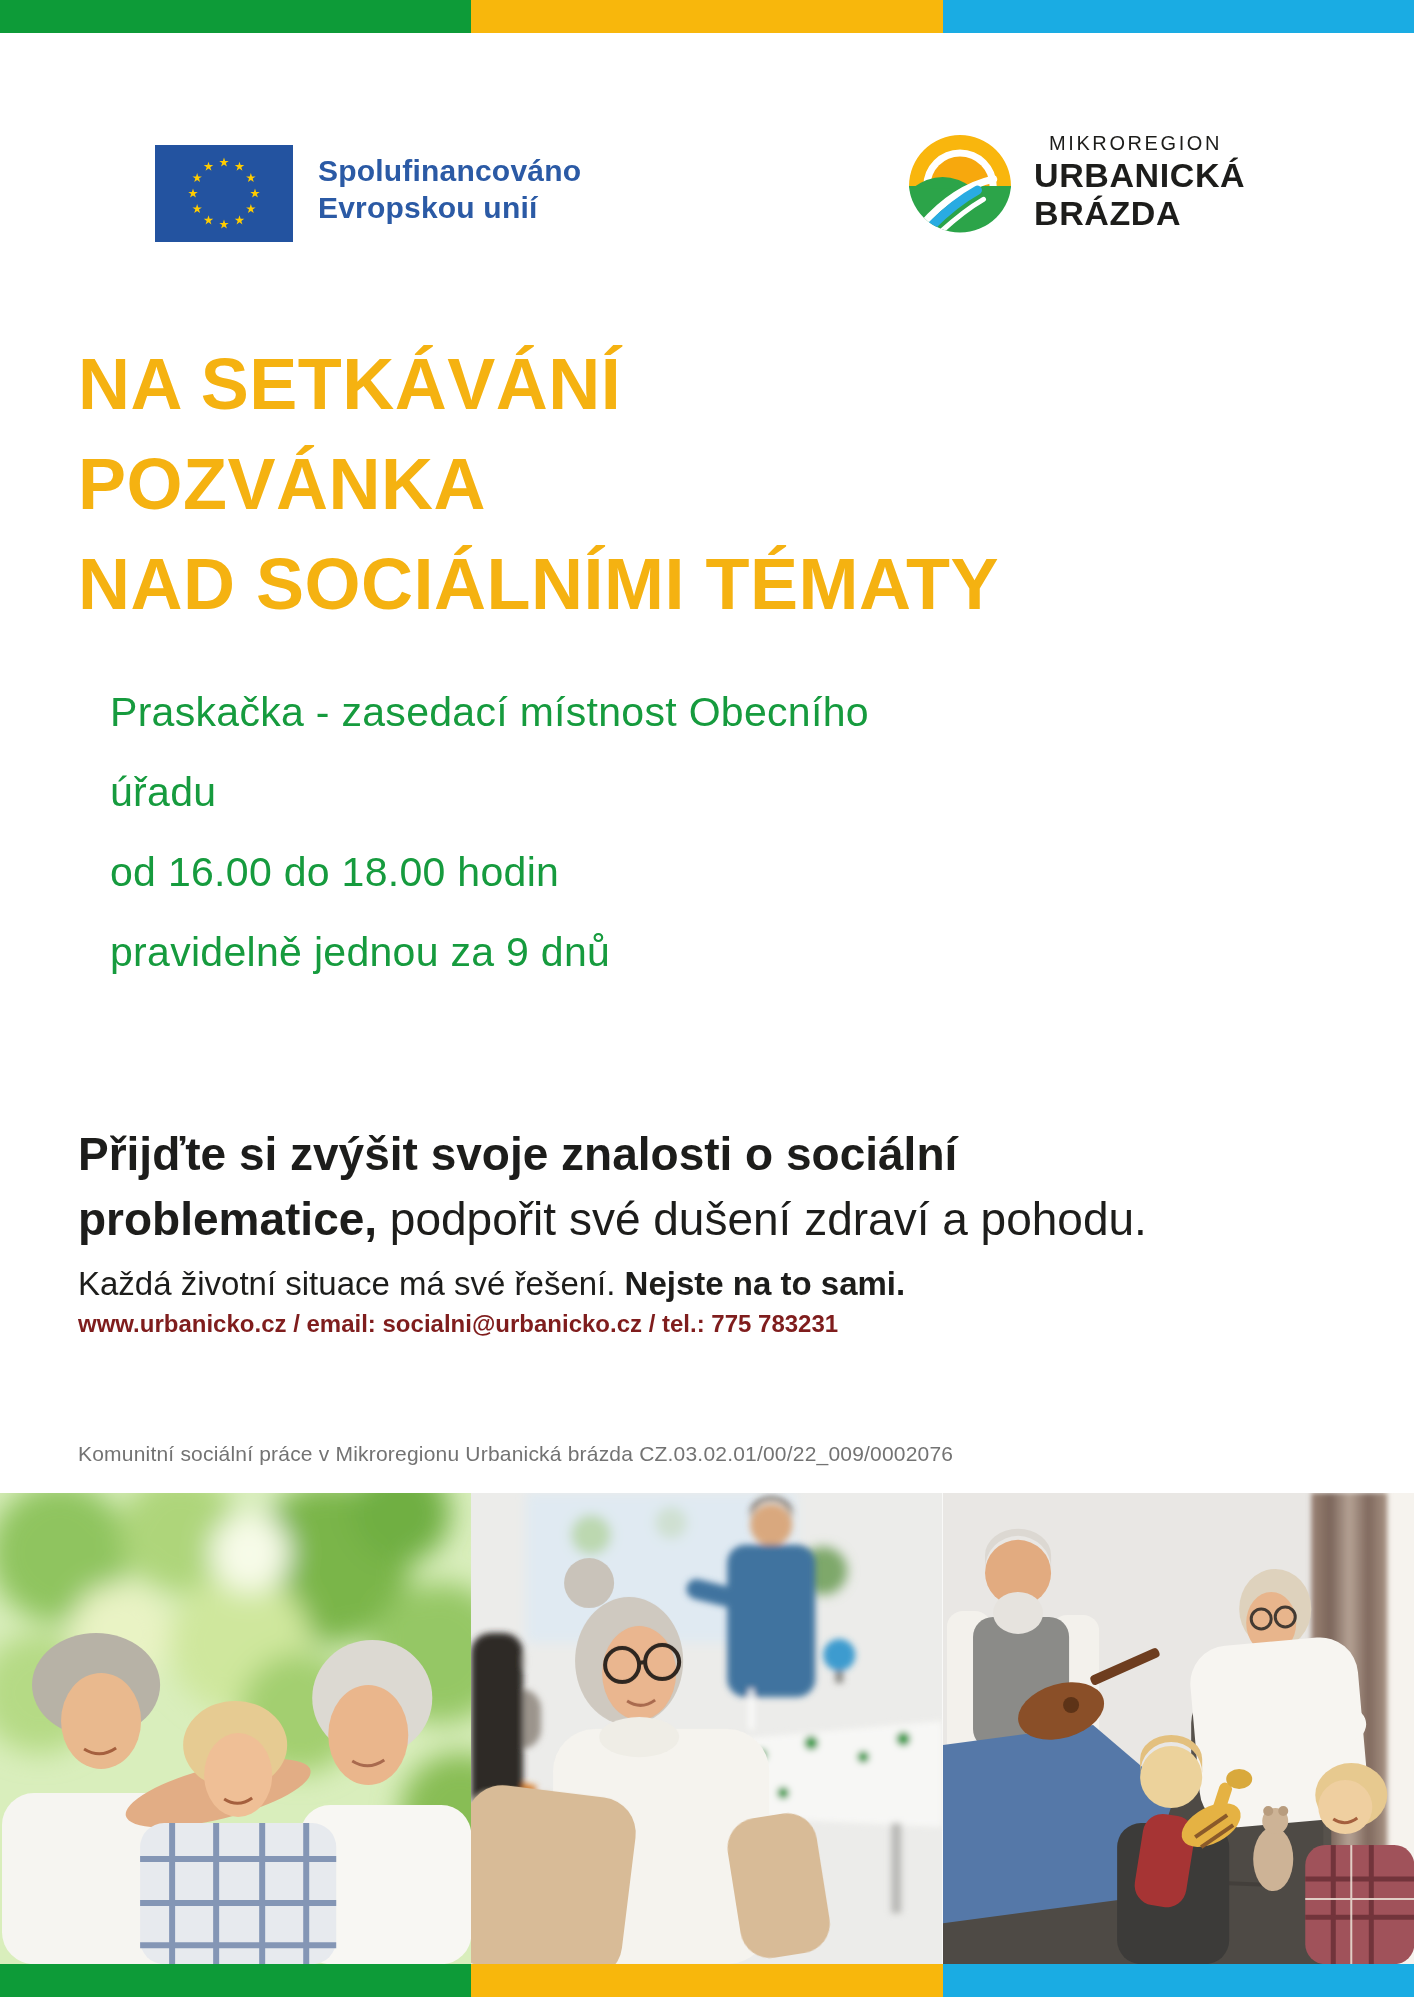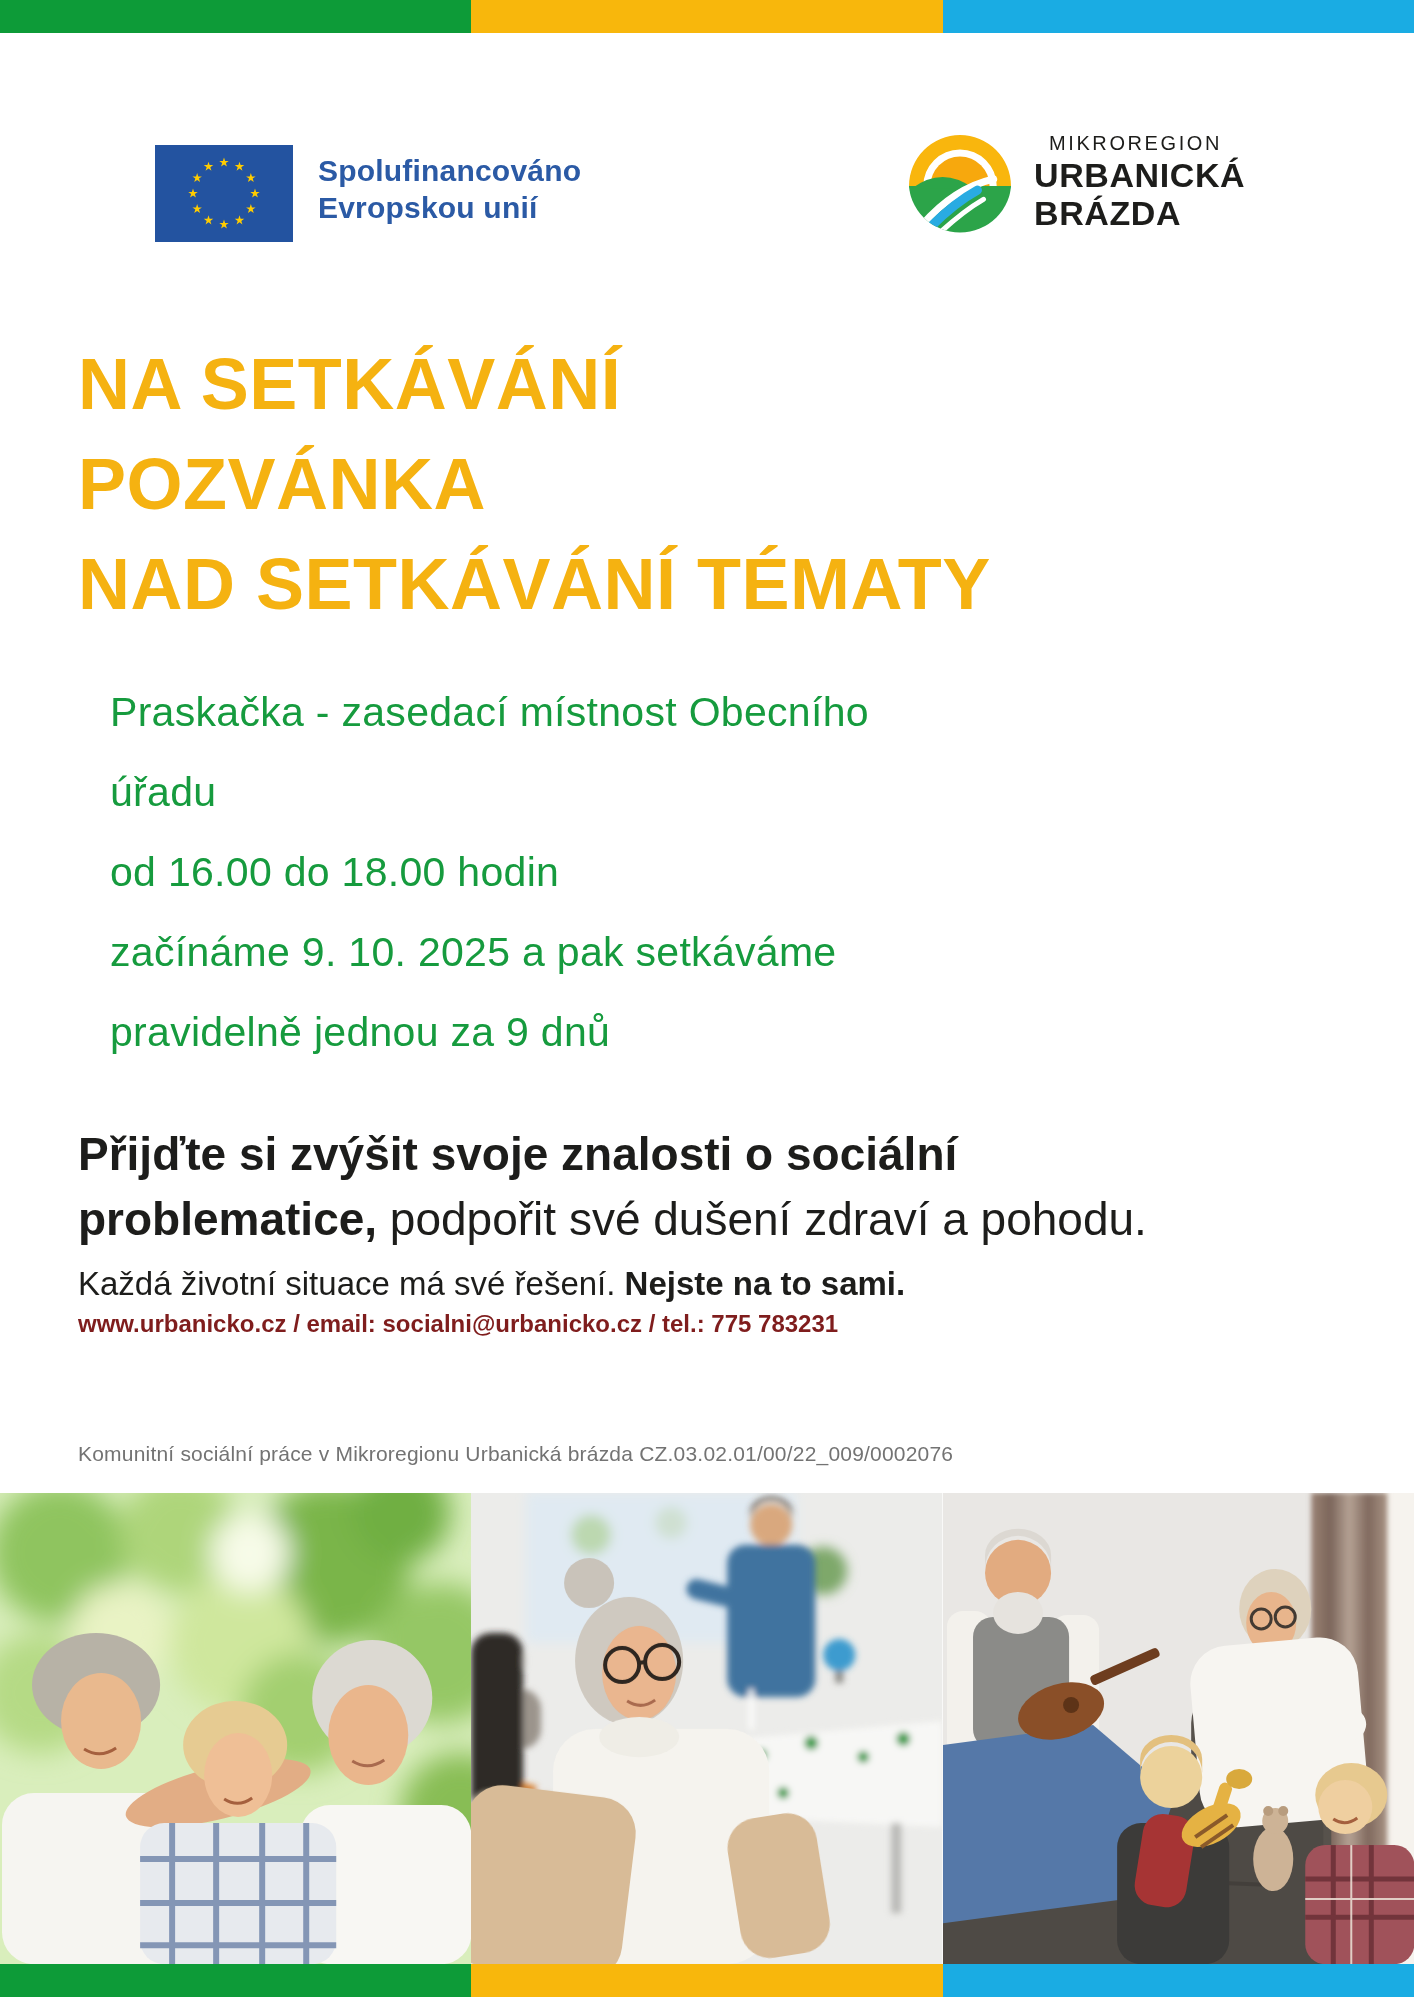--- a/index.html
+++ b/index.html
@@ -95,28 +95,27 @@
   </div>
   <div id="mr-text" class="abs">
     <div id="mr-kicker">MIKROREGION</div>
     <div class="mr-name">URBANICKÁ</div>
     <div class="mr-name">BRÁZDA</div>
   </div>
 
   <div id="title" class="abs">
     <div>NA SETKÁVÁNÍ</div>
     <div>POZVÁNKA</div>
-    <div>NAD SETKÁVÁNÍ TÉMATY</div>
+    <div>NAD SOCIÁLNÍMI TÉMATY</div>
   </div>
 
   <div id="details" class="abs">
     <div>Praskačka - zasedací místnost Obecního</div>
     <div>úřadu</div>
     <div>od 16.00 do 18.00 hodin</div>
-    <div>začínáme 9. 10. 2025 a pak setkáváme</div>
     <div>pravidelně jednou za 9 dnů</div>
   </div>
 
   <div id="message" class="abs">
     <div>
       <span class="b">Přijďte si zvýšit svoje znalosti o sociální</span>
     </div>
     <div>
       <span class="b">problematice,</span><span> podpořit své dušení zdraví a pohodu.</span>
     </div>

